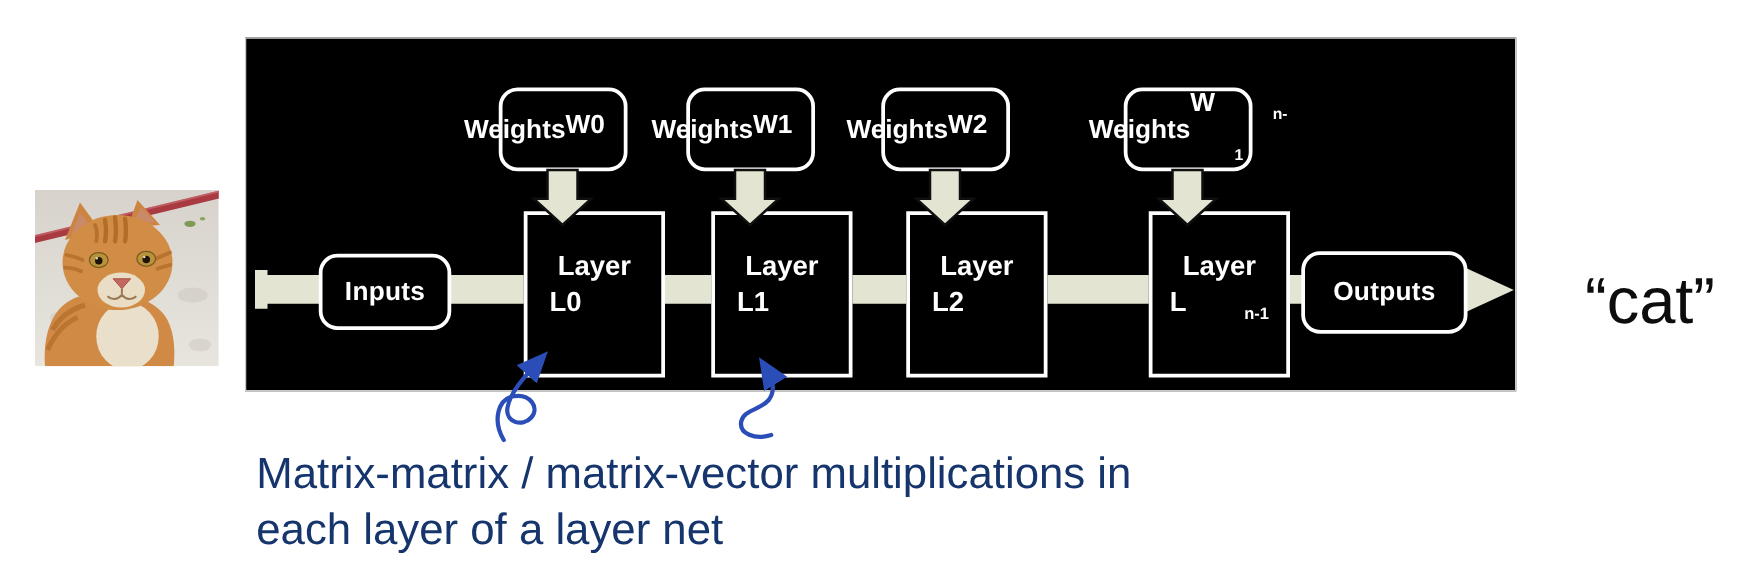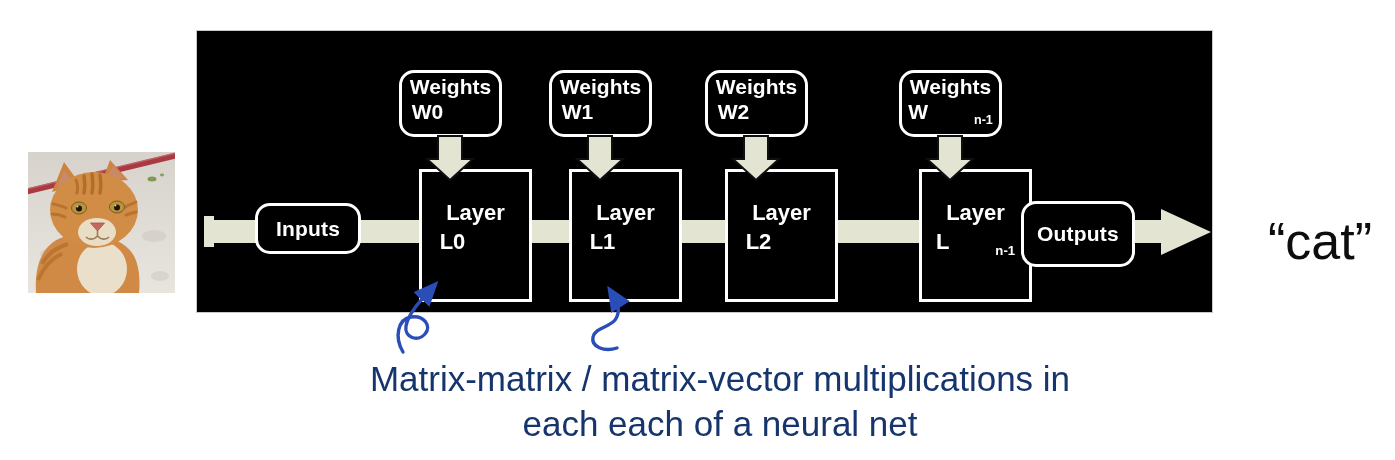--- a/index.html
+++ b/index.html
@@ -15,32 +15,32 @@
 
   
   .panel {
     position:absolute; left:196px; top:30px; width:1017px; height:283px;
     background:#000000; border:1px solid #c9c9c9;
   }
   .flow-svg { position:absolute; left:0; top:0; width:1017px; height:283px; z-index:1; }
 
   .node {
     position:absolute; background:#000; border:3px solid #ffffff; color:#ffffff;
-    display:flex; flex-direction:column; align-items:center; justify-content:center;
+    display:flex; flex-direction:row; align-items:center; justify-content:center;
     text-align:center; font-weight:bold; z-index:2;
   }
   .rounded { border-radius:15px; }
   .io-box   { font-size:21px; letter-spacing:0.2px; }
   .weights-box { font-size:21px; line-height:25px; }
   .layer-box   { font-size:22px; line-height:29px; transform:none;margin-left:25px; }
   .layer-box .lines { transform:translateY(-4px); }
   .weights-box sub, .layer-box sub { font-size:0.6em;padding-left:46px; }
 
-  .inputs-box  { left:58px;  top:172px; width:106px; height:51px; }
-  .outputs-box { left:824px; top:170px; width:114px; height:66px;align-items:center; }
+  .inputs-box  { left:58px;  top:172px; width:106px; height:61px; }
+  .outputs-box { left:844px; top:170px; width:133px; height:66px;align-items:center; }
 
   .layer-l0   { left:197px; top:138px; width:113px; height:133px; }
   .layer-l1   { left:347px; top:138px; width:113px; height:133px; }
   .layer-l2   { left:503px; top:138px; width:113px; height:133px; }
   .layer-ln1  { left:697px; top:138px; width:113px; height:133px; }
 
   .weights-w0  { left:202px; top:39px; width:103px; height:67px; }
   .weights-w1  { left:352px; top:39px; width:103px; height:67px; }
   .weights-w2  { left:508px; top:39px; width:103px; height:67px; }
   .weights-wn1 { left:702px; top:39px; width:103px; height:67px; }
@@ -53,21 +53,21 @@
 
   
   .output-word {
     position:absolute; left:1245px; top:211px; width:150px;
     font-size:52px; color:#0d0d0d; text-align:center; font-weight:400;
   }
 
   
   .caption {
     position:absolute; left:205px; top:356px; width:1030px;
-    text-align:center; color:#16356d; font-size:35px; line-height:45px; font-weight:400;
+    text-align:left; color:#16356d; font-size:35px; line-height:45px; font-weight:400;
   }
 </style>
 </head>
 <body>
 
 <div class="canvas">
 
   <div class="cat-photo">
     <svg viewBox="0 0 147 141">
       <defs>
@@ -198,16 +198,16 @@
       </marker>
     </defs>
     <path d="M 403 352 C 394 337 398 319 411 317 C 424 315 432 326 425 334 C 418 342 404 338 406 326 C 408 314 420 301 431 289" stroke="#2a4db8" stroke-width="3.4" fill="none" stroke-linecap="round" marker-end="url(#ah)"></path>
     <path d="M 617 348 C 604 352 591 347 593 337 C 595 328 608 328 615 320 C 621 312 618 303 613 295" stroke="#2a4db8" stroke-width="3.4" fill="none" stroke-linecap="round" marker-end="url(#ah)"></path>
   </svg>
 
   <div class="output-word">“cat”</div>
 
   <div class="caption">
     <div>Matrix-matrix / matrix-vector multiplications in</div>
-    <div>each each of a neural net</div>
+    <div>each layer of a layer net</div>
   </div>
 
 </div>
 
 </body></html>

